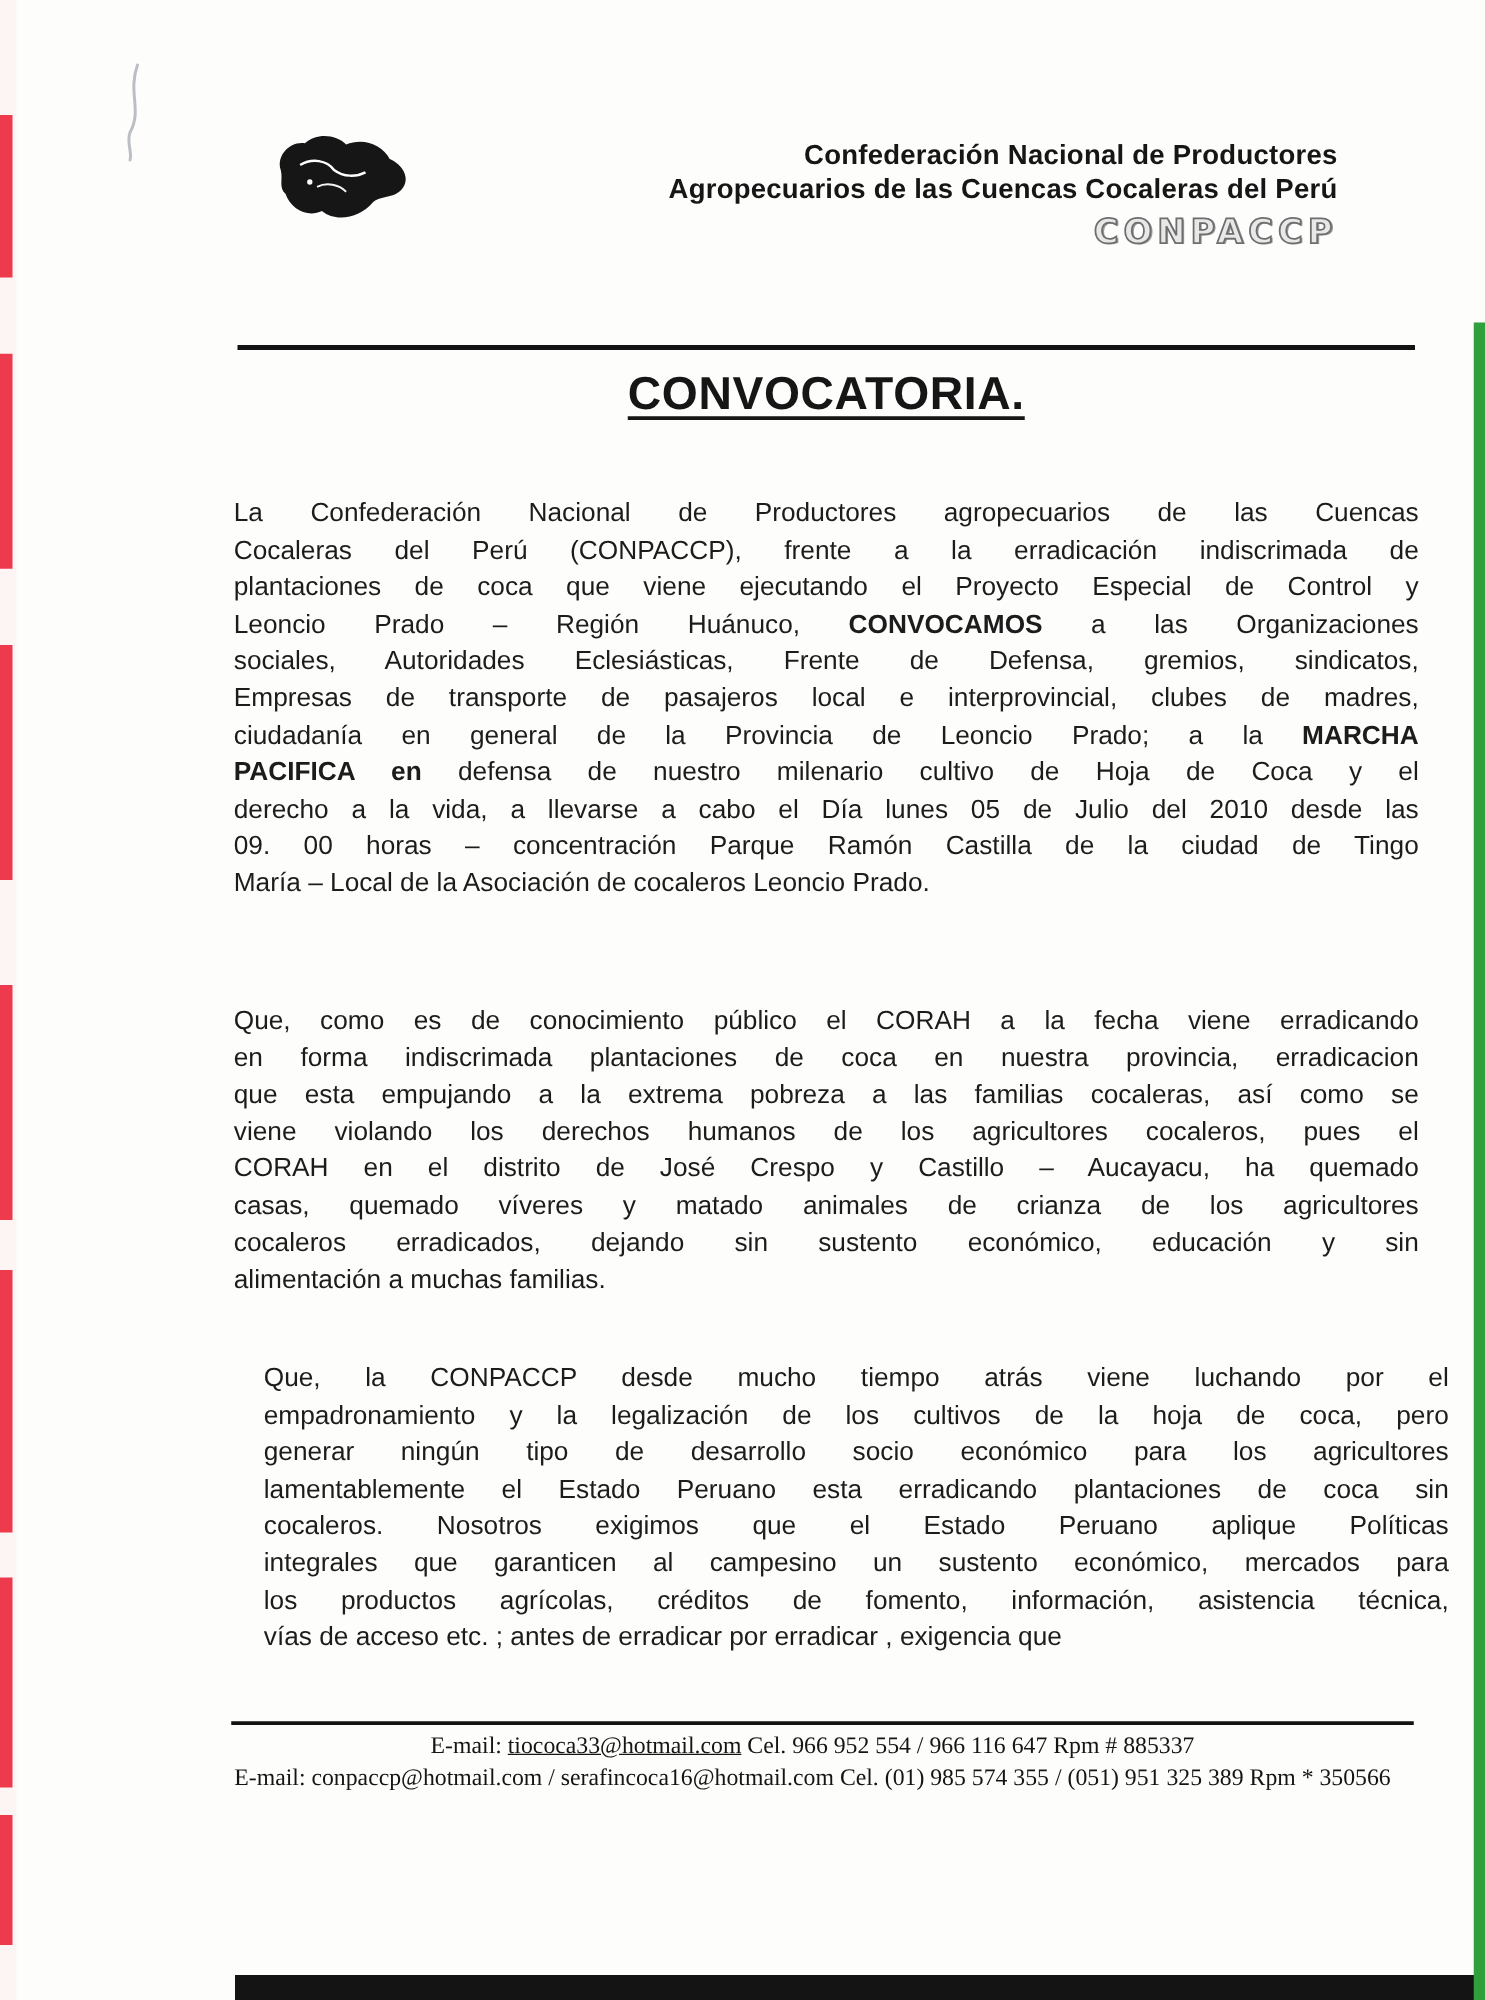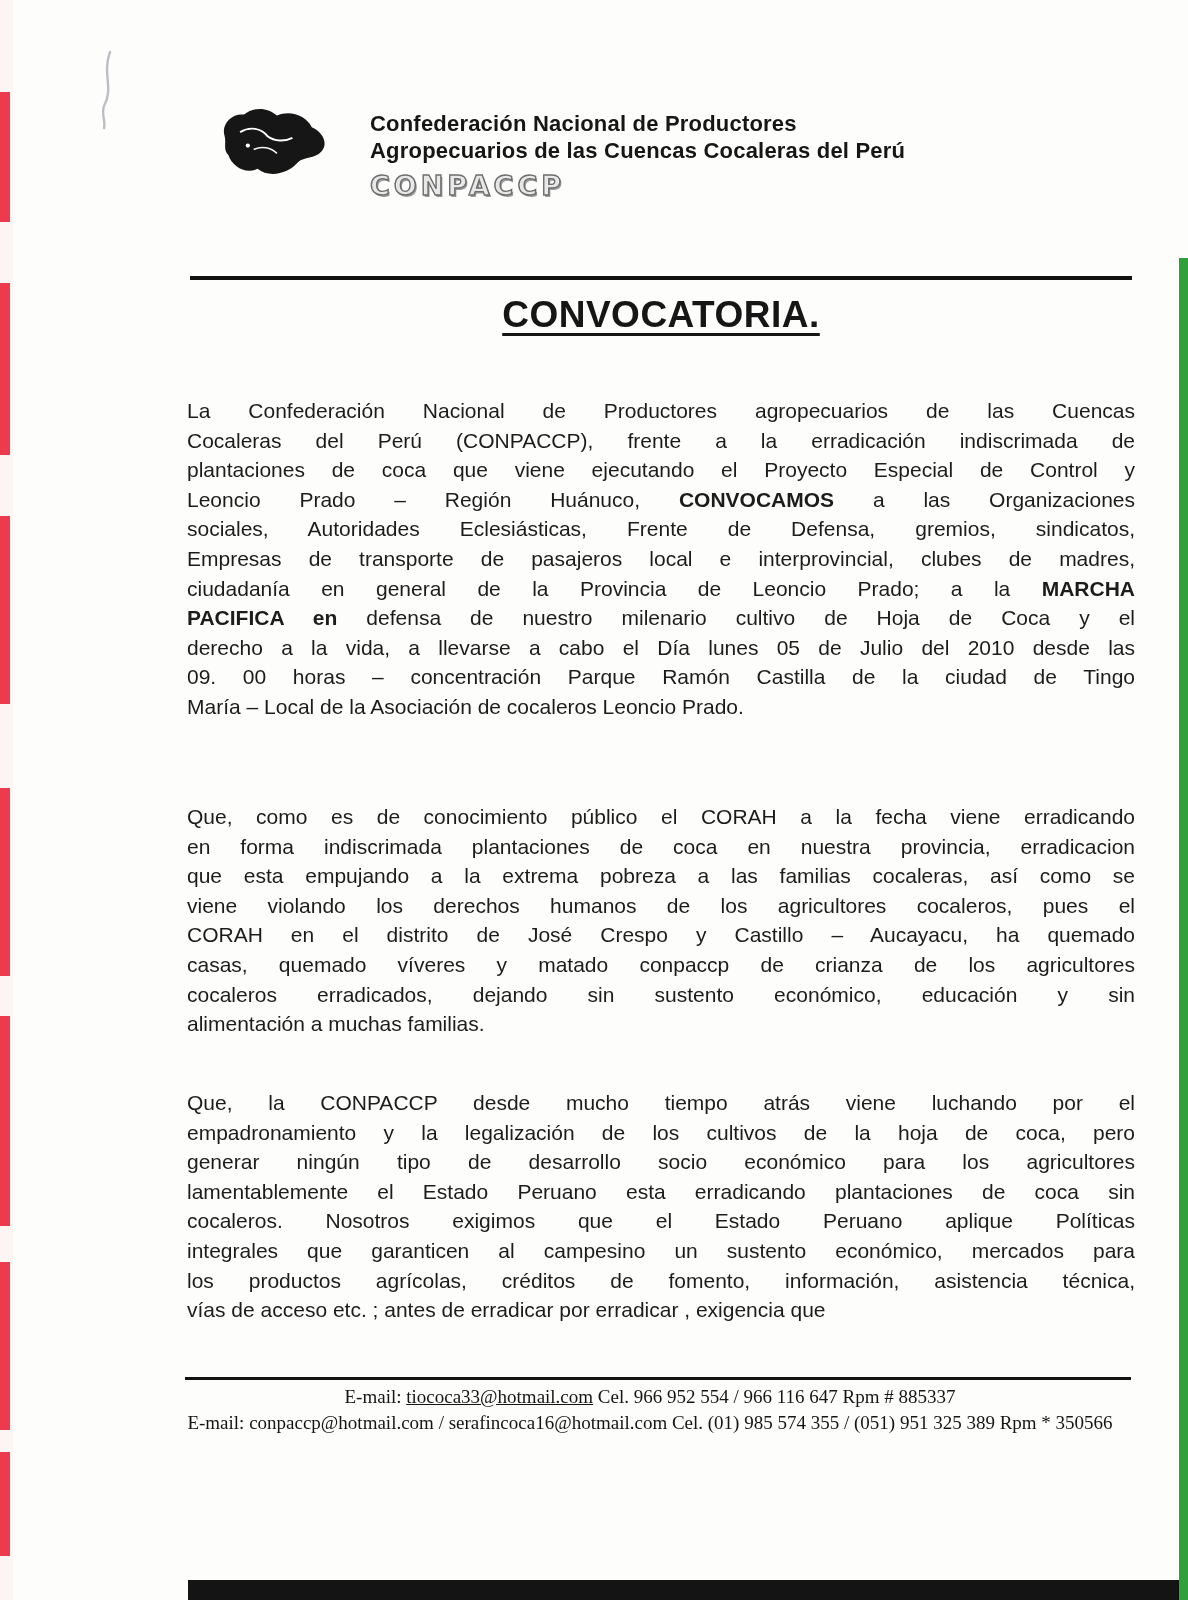--- a/index.html
+++ b/index.html
@@ -13,21 +13,21 @@
 
   
   .left-edge { position:absolute; left:0; top:0; width:13px; height:1600px; background:#fdf4f4; }
   .red { position:absolute; left:0; width:10px; background:var(--artifact-red,#ee3a4d); }
   .green-strip { position:absolute; right:0; top:258px; width:9px; height:1342px; background:var(--artifact-green,#2fa03c); z-index:6; }
   .bottom-bar { position:absolute; left:188px; right:0; top:1580px; height:20px; background:#141414; z-index:5; }
   .pen-mark { position:absolute; left:98px; top:50px; width:24px; height:80px; opacity:.75; }
 
   
   .peru-map { position:absolute; left:210px; top:103px; width:128px; height:92px; }
-  .org { position:absolute; left:370px; top:110px; width:700px; text-align:left; }
+  .org { position:absolute; left:370px; top:110px; width:700px; text-align:right; }
   .org-line { font-weight:bold; font-size:22px; line-height:27px; color:#161616; letter-spacing:.2px; }
   .conpaccp {
     margin-top:6px; display:inline-block;
     font-family:"DejaVu Sans", sans-serif; font-weight:800;
     font-size:27px; letter-spacing:4px; color:#e8e8e8;
     -webkit-text-stroke:1.4px #6e6e6e;
     text-shadow:1.5px 1.5px 0 #9a9a9a;
   }
   .rule { position:absolute; background:#131313; }
   .top-rule { left:190px; top:276px; width:942px; height:4px; }
@@ -37,21 +37,21 @@
     position:absolute; left:187px; top:294px; width:948px;
     text-align:center; font-size:37px; font-weight:bold; letter-spacing:.5px;
     text-decoration:underline; text-decoration-thickness:3px; text-underline-offset:6px;
     color:#161616;
   }
 
   
   .para { position:absolute; left:187px; width:948px; font-size:21px; line-height:29.6px; color:var(--ink,#1c1c1c); }
   .p1 { top:396px; }
   .p2 { top:802px; }
-  .p3 { top:1088px; }
+  .p3 { top:1088px;margin-left:24px; }
   .ln { text-align:justify; text-align-last:justify; }
   .ln.last { text-align-last:left; }
   b { font-weight:bold; }
 
   
   .footer-rule { left:185px; top:1377px; width:946px; height:3px; }
   .f-line {
     position:absolute; left:100px; width:1100px; text-align:center; white-space:nowrap;
     font-family:"Liberation Serif", serif; font-size:19px; color:#151515;
   }
@@ -108,21 +108,21 @@
     <div class="ln">09. 00 horas – concentración Parque Ramón Castilla de la ciudad de Tingo</div>
     <div class="ln last">María – Local de la Asociación de cocaleros Leoncio Prado.</div>
   </div>
 
   <div class="para p2">
     <div class="ln">Que, como es de conocimiento público el CORAH a la fecha viene erradicando</div>
     <div class="ln">en forma indiscrimada plantaciones de coca en nuestra provincia, erradicacion</div>
     <div class="ln">que esta empujando a la extrema pobreza a las familias cocaleras, así como se</div>
     <div class="ln">viene violando los derechos humanos de los agricultores cocaleros, pues el</div>
     <div class="ln">CORAH en el distrito de José Crespo y Castillo – Aucayacu, ha quemado</div>
-    <div class="ln">casas, quemado víveres y matado conpaccp de crianza de los agricultores</div>
+    <div class="ln">casas, quemado víveres y matado animales de crianza de los agricultores</div>
     <div class="ln">cocaleros erradicados, dejando sin sustento económico, educación y sin</div>
     <div class="ln last">alimentación a muchas familias.</div>
   </div>
 
   <div class="para p3">
     <div class="ln">Que, la CONPACCP desde mucho tiempo atrás viene luchando por el</div>
     <div class="ln">empadronamiento y la legalización de los cultivos de la hoja de coca, pero</div>
     <div class="ln">generar ningún tipo de desarrollo socio económico para los agricultores</div>
     <div class="ln">lamentablemente el Estado Peruano esta erradicando plantaciones de coca sin</div>
     <div class="ln">cocaleros. Nosotros exigimos que el Estado Peruano aplique Políticas</div>

